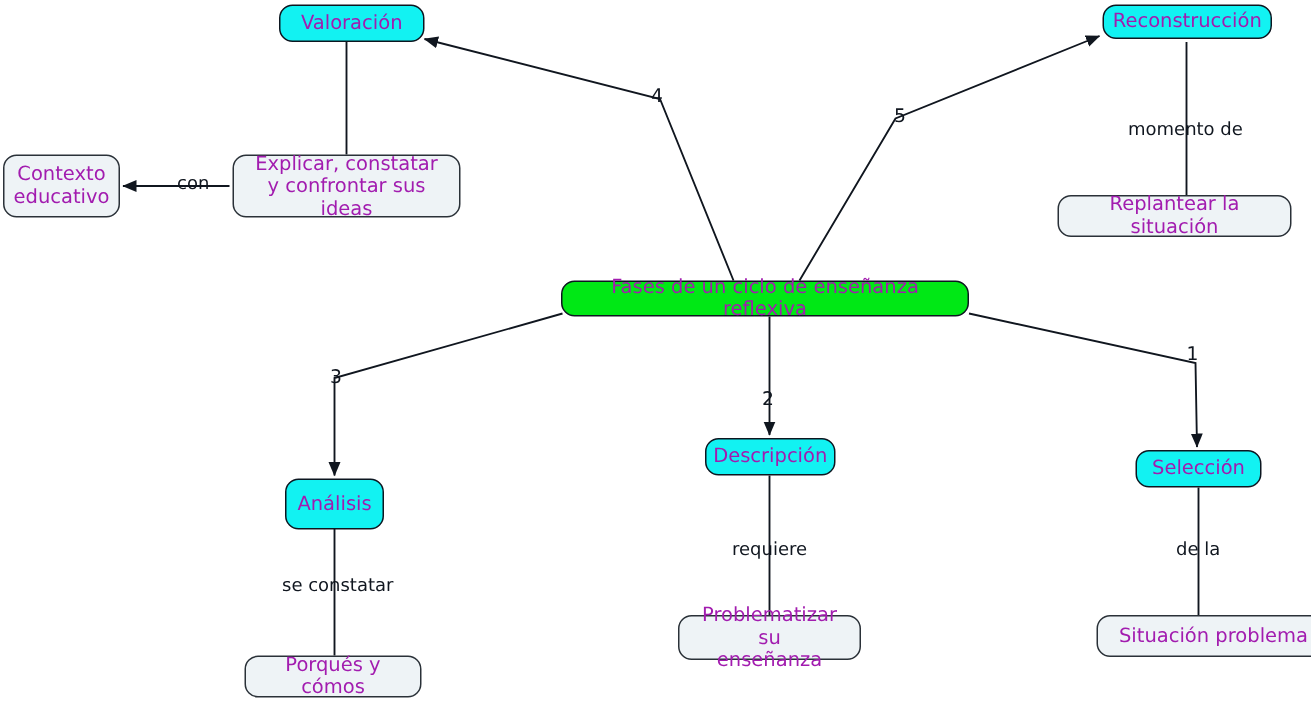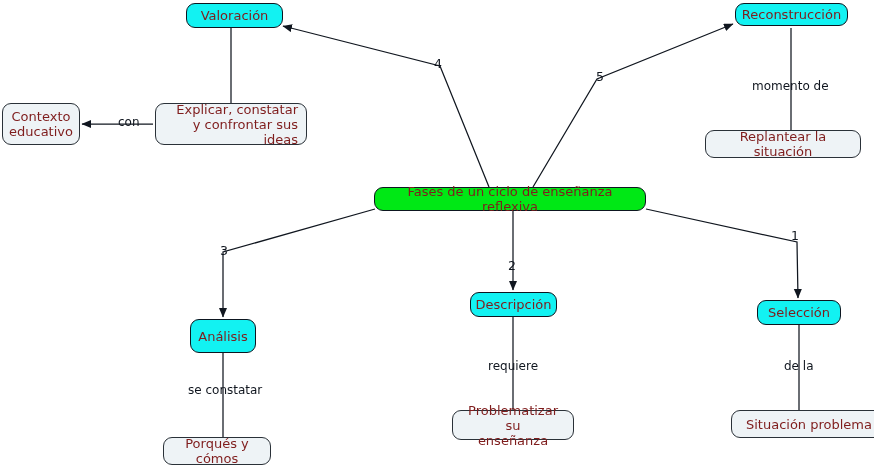--- a/index.html
+++ b/index.html
@@ -29,21 +29,21 @@
     position: absolute;
     box-sizing: border-box;
     display: flex;
     align-items: center;
     justify-content: center;
     text-align: center;
     border-radius: 9px;
     border: 1.3px solid #10161f;
     font-size: 13px;
     line-height: 15px;
-    color: #7f1d1d;
+    color: #a21caf;
     white-space: pre-line;
     padding: 2px 8px;
     z-index: 3;
   }
   .node.cyan {
     background: #12f2f2;
     border-color: #0d1620;
     border-width: 1.6px;
   }
   .node.green {
@@ -104,29 +104,29 @@
   <div class="node cyan" style="left:186px; top:3px; width:97px; height:25px;">Valoración</div>
 
   <div class="node cyan" style="left:735px; top:3px; width:113px; height:23px;">Reconstrucción</div>
 
   <div class="node cyan" style="left:190px; top:319px; width:66px; height:34px;">Análisis</div>
 
   <div class="node cyan" style="left:470px; top:292px; width:87px; height:25px;">Descripción</div>
 
   <div class="node cyan" style="left:757px; top:300px; width:84px; height:25px;">Selección</div>
 
-  <div class="node plain" style="left:155px; top:103px; width:152px; height:42px;text-align:right;">Explicar, constatar
+  <div class="node plain" style="left:155px; top:103px; width:152px; height:42px;">Explicar, constatar
 y confrontar sus ideas</div>
 
   <div class="node plain" style="left:2px; top:103px; width:78px; height:42px;">Contexto
 educativo</div>
 
   <div class="node plain" style="left:705px; top:130px; width:156px; height:28px;">Replantear la situación</div>
 
-  <div class="node plain" style="left:163px; top:437px; width:108px; height:28px;">Porqués y cómos</div>
+  <div class="node plain" style="left:163px; top:437px; width:118px; height:28px;">Porqués y cómos</div>
 
   <div class="node plain" style="left:452px; top:410px; width:122px; height:30px;">Problematizar su
 enseñanza</div>
 
   <div class="node plain" style="left:731px; top:410px; width:156px; height:28px;">Situación problema</div>
 
   <div class="link-label" style="left:194px; top:70px;margin-top:37px;">consiste en</div>
   <div class="link-label" style="left:118px; top:115px;">con</div>
   <div class="link-label" style="left:752px; top:79px;">momento de</div>
   <div class="link-label" style="left:188px; top:383px;">se constatar</div>

